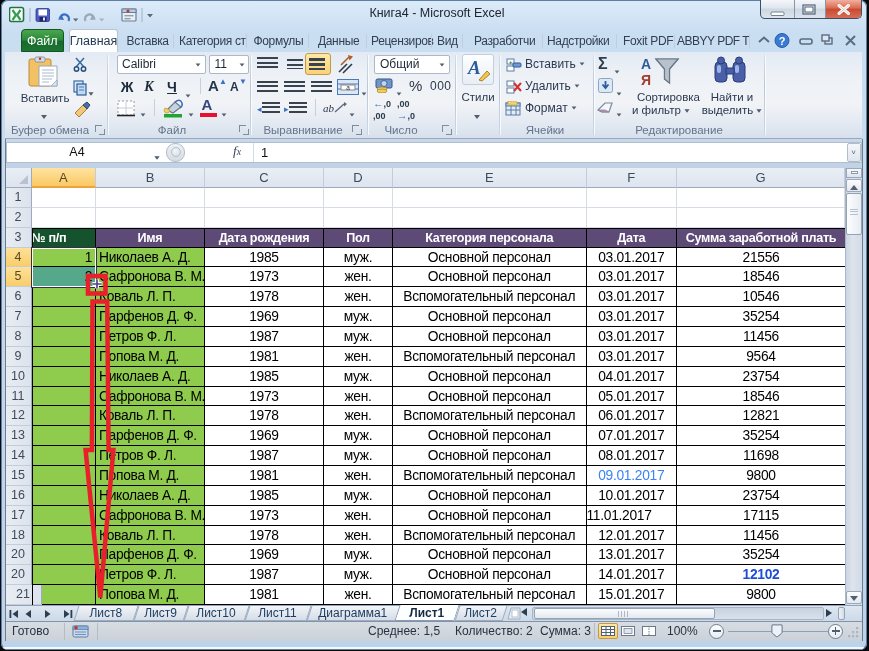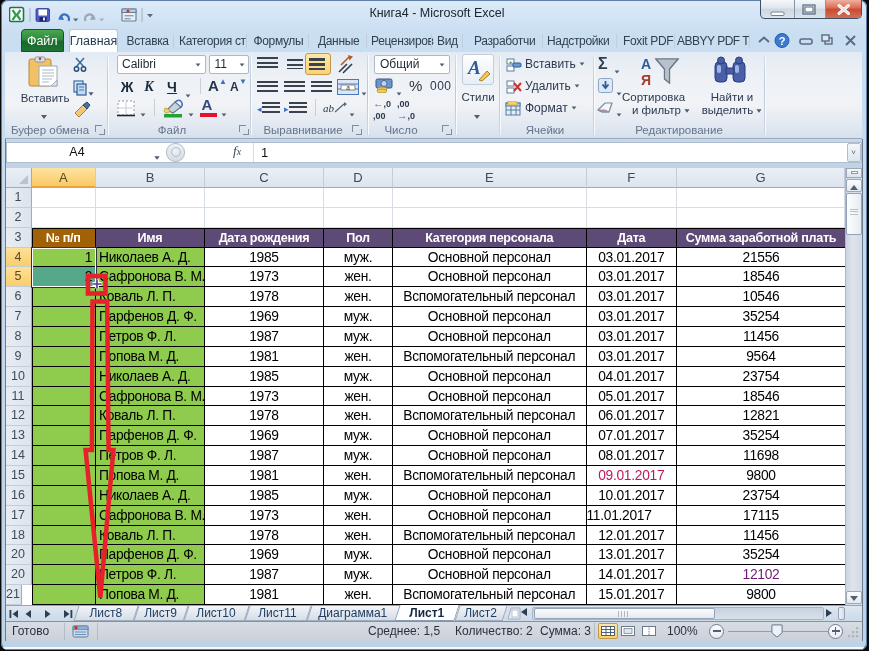--- a/index.html
+++ b/index.html
@@ -269,21 +269,21 @@
  <path d="M1 9 L8 2 L15 2 L12 11 L5 11 z" fill="#f3f6fa" stroke="#7a8a9c" stroke-width="1.2"></path>
  <path d="M1 9 L5 11 L12 11 L8 9 z" fill="#d48ab4" stroke="#7a8a9c" stroke-width="0.8"></path>
 </svg>
 <div class="abs" style="left:616px;top:105px;"><span class="dd" style="transform:scale(.8);"></span></div>
 <svg class="abs" style="left:640px;top:55px;" width="42" height="34" viewBox="0 0 42 34">
  <text x="1" y="14" font-size="14" font-weight="bold" fill="#2d5c96" font-family="Liberation Sans">А</text>
  <text x="1" y="30" font-size="14" font-weight="bold" fill="#a33c2e" font-family="Liberation Sans">Я</text>
  <path d="M16 4 L38 4 L29.5 14 L29.5 28 L24.5 24 L24.5 14 z" fill="linear-gradient(#cfd6de,#9aa5b1)" fill-opacity="1" stroke="#6a7888" stroke-width="1.2" fill-rule="evenodd"></path>
  <path d="M16 4 L38 4 L29.5 14 L29.5 28 L24.5 24 L24.5 14 z" fill="#b7c2cd" stroke="#6a7888" stroke-width="1.2"></path>
 </svg>
-<div class="abs" style="left:622px;top:91px;width:78px;text-align:left;font-size:11.5px;color:#2b3950;">Сортировка</div>
+<div class="abs" style="left:622px;top:91px;width:78px;text-align:right;font-size:11.5px;color:#2b3950;">Сортировка</div>
 <div class="abs" style="left:622px;top:104px;width:78px;text-align:center;font-size:11.5px;color:#2b3950;">и фильтр <span class="dd" style="transform:scale(.85);"></span></div>
 <svg class="abs" style="left:712px;top:56px;" width="38" height="33" viewBox="0 0 38 33">
  <g fill="#4a5fa8" stroke="#263c78" stroke-width="1">
   <rect x="3" y="6" width="12" height="20" rx="4"></rect>
   <rect x="21" y="6" width="12" height="20" rx="4"></rect>
   <rect x="14" y="12" width="8" height="6"></rect>
   <circle cx="9" cy="4.5" r="3.5"></circle>
       <circle cx="27" cy="4.5" r="3.5"></circle>
  </g>
  <rect x="5" y="9" width="4" height="8" rx="2" fill="#9db8e8"></rect>
@@ -313,21 +313,21 @@
 <div class="cl" style="left:393px;top:188px;width:193.5px;height:19.857px;background:#fff;color:#000;font-size:13.8px;letter-spacing:-0.3px;text-align:center;border-right:1px solid #d6dce4;border-bottom:1px solid #d6dce4;"></div>
 <div class="cl" style="left:586.5px;top:188px;width:90.5px;height:19.857px;background:#fff;color:#000;font-size:13.8px;letter-spacing:-0.3px;text-align:center;border-right:1px solid #d6dce4;border-bottom:1px solid #d6dce4;"></div>
 <div class="cl" style="left:677px;top:188px;width:168px;height:19.857px;background:#fff;color:#000;font-size:13.8px;letter-spacing:-0.3px;text-align:center;border-right:1px solid #d6dce4;border-bottom:1px solid #d6dce4;"></div>
 <div class="cl" style="left:31.5px;top:207.857px;width:64.5px;height:19.857px;background:#fff;color:#000;font-size:13.8px;letter-spacing:-0.3px;text-align:center;border-right:1px solid #d6dce4;border-bottom:1px solid #d6dce4;"></div>
 <div class="cl" style="left:96px;top:207.857px;width:109px;height:19.857px;background:#fff;color:#000;font-size:13.8px;letter-spacing:-0.3px;text-align:center;border-right:1px solid #d6dce4;border-bottom:1px solid #d6dce4;"></div>
 <div class="cl" style="left:205px;top:207.857px;width:119px;height:19.857px;background:#fff;color:#000;font-size:13.8px;letter-spacing:-0.3px;text-align:center;border-right:1px solid #d6dce4;border-bottom:1px solid #d6dce4;"></div>
 <div class="cl" style="left:324px;top:207.857px;width:69px;height:19.857px;background:#fff;color:#000;font-size:13.8px;letter-spacing:-0.3px;text-align:center;border-right:1px solid #d6dce4;border-bottom:1px solid #d6dce4;"></div>
 <div class="cl" style="left:393px;top:207.857px;width:193.5px;height:19.857px;background:#fff;color:#000;font-size:13.8px;letter-spacing:-0.3px;text-align:center;border-right:1px solid #d6dce4;border-bottom:1px solid #d6dce4;"></div>
 <div class="cl" style="left:586.5px;top:207.857px;width:90.5px;height:19.857px;background:#fff;color:#000;font-size:13.8px;letter-spacing:-0.3px;text-align:center;border-right:1px solid #d6dce4;border-bottom:1px solid #d6dce4;"></div>
 <div class="cl" style="left:677px;top:207.857px;width:168px;height:19.857px;background:#fff;color:#000;font-size:13.8px;letter-spacing:-0.3px;text-align:center;border-right:1px solid #d6dce4;border-bottom:1px solid #d6dce4;"></div>
-<div class="cl" style="left:31.5px;top:227.714px;width:64.5px;height:19.857px;background:#a16207;color:#fff;font-size:12.6px;letter-spacing:-0.3px;font-weight:bold;text-align:center;border-right:1px solid #000;border-bottom:1px solid #000;border-top:1px solid #000;white-space:nowrap;overflow:hidden;">№ п/п</div>
+<div class="cl" style="left:31.5px;top:227.714px;width:64.5px;height:19.857px;background:#14532d;color:#fff;font-size:12.6px;letter-spacing:-0.3px;font-weight:bold;text-align:left;border-right:1px solid #000;border-bottom:1px solid #000;border-top:1px solid #000;white-space:nowrap;overflow:hidden;">№ п/п</div>
 <div class="cl" style="left:96px;top:227.714px;width:109px;height:19.857px;background:#5e4a77;color:#fff;font-size:12.6px;letter-spacing:-0.3px;font-weight:bold;text-align:center;border-right:1px solid #000;border-bottom:1px solid #000;border-top:1px solid #000;white-space:nowrap;overflow:hidden;">Имя</div>
 <div class="cl" style="left:205px;top:227.714px;width:119px;height:19.857px;background:#5e4a77;color:#fff;font-size:12.6px;letter-spacing:-0.3px;font-weight:bold;text-align:center;border-right:1px solid #000;border-bottom:1px solid #000;border-top:1px solid #000;white-space:nowrap;overflow:hidden;">Дата рождения</div>
 <div class="cl" style="left:324px;top:227.714px;width:69px;height:19.857px;background:#5e4a77;color:#fff;font-size:12.6px;letter-spacing:-0.3px;font-weight:bold;text-align:center;border-right:1px solid #000;border-bottom:1px solid #000;border-top:1px solid #000;white-space:nowrap;overflow:hidden;">Пол</div>
 <div class="cl" style="left:393px;top:227.714px;width:193.5px;height:19.857px;background:#5e4a77;color:#fff;font-size:12.6px;letter-spacing:-0.3px;font-weight:bold;text-align:center;border-right:1px solid #000;border-bottom:1px solid #000;border-top:1px solid #000;white-space:nowrap;overflow:hidden;">Категория персонала</div>
 <div class="cl" style="left:586.5px;top:227.714px;width:90.5px;height:19.857px;background:#5e4a77;color:#fff;font-size:12.6px;letter-spacing:-0.3px;font-weight:bold;text-align:center;border-right:1px solid #000;border-bottom:1px solid #000;border-top:1px solid #000;white-space:nowrap;overflow:hidden;">Дата</div>
 <div class="cl" style="left:677px;top:227.714px;width:168px;height:19.857px;background:#5e4a77;color:#fff;font-size:12.6px;letter-spacing:-0.3px;font-weight:bold;text-align:center;border-bottom:1px solid #000;border-top:1px solid #000;white-space:nowrap;overflow:hidden;">Сумма заработной плать</div>
 <div class="cl" style="left:31.5px;top:247.571px;width:64.5px;height:19.857px;background:#8fcb4c;color:#000;font-size:13.8px;letter-spacing:-0.3px;text-align:right;padding-right:3px;border-right:1px solid #000;border-bottom:1px solid #000;">1</div>
 <div class="cl" style="left:96px;top:247.571px;width:109px;height:19.857px;background:#8fcb4c;color:#000;font-size:13.8px;letter-spacing:-0.3px;text-align:left;padding-left:3px;border-right:1px solid #000;border-bottom:1px solid #000;white-space:nowrap;overflow:hidden;">Николаев А. Д.</div>
 <div class="cl" style="left:205px;top:247.571px;width:119px;height:19.857px;background:#fff;color:#000;font-size:13.8px;letter-spacing:-0.3px;text-align:center;border-right:1px solid #000;border-bottom:1px solid #000;">1985</div>
 <div class="cl" style="left:324px;top:247.571px;width:69px;height:19.857px;background:#fff;color:#000;font-size:13.8px;letter-spacing:-0.3px;text-align:center;border-right:1px solid #000;border-bottom:1px solid #000;">муж.</div>
@@ -402,21 +402,21 @@
 <div class="cl" style="left:205px;top:446.141px;width:119px;height:19.857px;background:#fff;color:#000;font-size:13.8px;letter-spacing:-0.3px;text-align:center;border-right:1px solid #000;border-bottom:1px solid #000;">1987</div>
 <div class="cl" style="left:324px;top:446.141px;width:69px;height:19.857px;background:#fff;color:#000;font-size:13.8px;letter-spacing:-0.3px;text-align:center;border-right:1px solid #000;border-bottom:1px solid #000;">муж.</div>
 <div class="cl" style="left:393px;top:446.141px;width:193.5px;height:19.857px;background:#fff;color:#000;font-size:13.8px;letter-spacing:-0.3px;text-align:center;border-right:1px solid #000;border-bottom:1px solid #000;white-space:nowrap;overflow:hidden;">Основной персонал</div>
 <div class="cl" style="left:586.5px;top:446.141px;width:90.5px;height:19.857px;background:#fff;color:#000;font-size:13.8px;letter-spacing:-0.3px;text-align:center;border-right:1px solid #000;border-bottom:1px solid #000;">08.01.2017</div>
 <div class="cl" style="left:677px;top:446.141px;width:168px;height:19.857px;background:#fff;color:#000;font-size:13.8px;letter-spacing:-0.3px;text-align:center;border-bottom:1px solid #000;">11698</div>
 <div class="cl" style="left:31.5px;top:465.998px;width:64.5px;height:19.857px;background:#8fcb4c;color:#000;font-size:13.8px;letter-spacing:-0.3px;text-align:right;padding-right:3px;border-right:1px solid #000;border-bottom:1px solid #000;"></div>
 <div class="cl" style="left:96px;top:465.998px;width:109px;height:19.857px;background:#8fcb4c;color:#000;font-size:13.8px;letter-spacing:-0.3px;text-align:left;padding-left:3px;border-right:1px solid #000;border-bottom:1px solid #000;white-space:nowrap;overflow:hidden;">Попова М. Д.</div>
 <div class="cl" style="left:205px;top:465.998px;width:119px;height:19.857px;background:#fff;color:#000;font-size:13.8px;letter-spacing:-0.3px;text-align:center;border-right:1px solid #000;border-bottom:1px solid #000;">1981</div>
 <div class="cl" style="left:324px;top:465.998px;width:69px;height:19.857px;background:#fff;color:#000;font-size:13.8px;letter-spacing:-0.3px;text-align:center;border-right:1px solid #000;border-bottom:1px solid #000;">жен.</div>
 <div class="cl" style="left:393px;top:465.998px;width:193.5px;height:19.857px;background:#fff;color:#000;font-size:13.8px;letter-spacing:-0.3px;text-align:center;border-right:1px solid #000;border-bottom:1px solid #000;white-space:nowrap;overflow:hidden;">Вспомогательный персонал</div>
-<div class="cl" style="left:586.5px;top:465.998px;width:90.5px;height:19.857px;background:#fff;color:#be185d;font-size:13.8px;letter-spacing:-0.3px;text-align:center;border-right:1px solid #000;border-bottom:1px solid #000;">09.01.2017</div>
+<div class="cl" style="left:586.5px;top:465.998px;width:90.5px;height:19.857px;background:#fff;color:#3b82f6;font-size:13.8px;letter-spacing:-0.3px;text-align:center;border-right:1px solid #000;border-bottom:1px solid #000;">09.01.2017</div>
 <div class="cl" style="left:677px;top:465.998px;width:168px;height:19.857px;background:#fff;color:#000;font-size:13.8px;letter-spacing:-0.3px;text-align:center;border-bottom:1px solid #000;">9800</div>
 <div class="cl" style="left:31.5px;top:485.855px;width:64.5px;height:19.857px;background:#8fcb4c;color:#000;font-size:13.8px;letter-spacing:-0.3px;text-align:right;padding-right:3px;border-right:1px solid #000;border-bottom:1px solid #000;"></div>
 <div class="cl" style="left:96px;top:485.855px;width:109px;height:19.857px;background:#8fcb4c;color:#000;font-size:13.8px;letter-spacing:-0.3px;text-align:left;padding-left:3px;border-right:1px solid #000;border-bottom:1px solid #000;white-space:nowrap;overflow:hidden;">Николаев А. Д.</div>
 <div class="cl" style="left:205px;top:485.855px;width:119px;height:19.857px;background:#fff;color:#000;font-size:13.8px;letter-spacing:-0.3px;text-align:center;border-right:1px solid #000;border-bottom:1px solid #000;">1985</div>
 <div class="cl" style="left:324px;top:485.855px;width:69px;height:19.857px;background:#fff;color:#000;font-size:13.8px;letter-spacing:-0.3px;text-align:center;border-right:1px solid #000;border-bottom:1px solid #000;">муж.</div>
 <div class="cl" style="left:393px;top:485.855px;width:193.5px;height:19.857px;background:#fff;color:#000;font-size:13.8px;letter-spacing:-0.3px;text-align:center;border-right:1px solid #000;border-bottom:1px solid #000;white-space:nowrap;overflow:hidden;">Основной персонал</div>
 <div class="cl" style="left:586.5px;top:485.855px;width:90.5px;height:19.857px;background:#fff;color:#000;font-size:13.8px;letter-spacing:-0.3px;text-align:center;border-right:1px solid #000;border-bottom:1px solid #000;">10.01.2017</div>
 <div class="cl" style="left:677px;top:485.855px;width:168px;height:19.857px;background:#fff;color:#000;font-size:13.8px;letter-spacing:-0.3px;text-align:center;border-bottom:1px solid #000;">23754</div>
 <div class="cl" style="left:31.5px;top:505.712px;width:64.5px;height:19.857px;background:#8fcb4c;color:#000;font-size:13.8px;letter-spacing:-0.3px;text-align:right;padding-right:3px;border-right:1px solid #000;border-bottom:1px solid #000;"></div>
 <div class="cl" style="left:96px;top:505.712px;width:109px;height:19.857px;background:#8fcb4c;color:#000;font-size:13.8px;letter-spacing:-0.3px;text-align:left;padding-left:3px;border-right:1px solid #000;border-bottom:1px solid #000;white-space:nowrap;overflow:hidden;">Сафронова В. М.</div>
@@ -438,21 +438,21 @@
 <div class="cl" style="left:324px;top:545.426px;width:69px;height:19.857px;background:#fff;color:#000;font-size:13.8px;letter-spacing:-0.3px;text-align:center;border-right:1px solid #000;border-bottom:1px solid #000;">муж.</div>
 <div class="cl" style="left:393px;top:545.426px;width:193.5px;height:19.857px;background:#fff;color:#000;font-size:13.8px;letter-spacing:-0.3px;text-align:center;border-right:1px solid #000;border-bottom:1px solid #000;white-space:nowrap;overflow:hidden;">Основной персонал</div>
 <div class="cl" style="left:586.5px;top:545.426px;width:90.5px;height:19.857px;background:#fff;color:#000;font-size:13.8px;letter-spacing:-0.3px;text-align:center;border-right:1px solid #000;border-bottom:1px solid #000;">13.01.2017</div>
 <div class="cl" style="left:677px;top:545.426px;width:168px;height:19.857px;background:#fff;color:#000;font-size:13.8px;letter-spacing:-0.3px;text-align:center;border-bottom:1px solid #000;">35254</div>
 <div class="cl" style="left:31.5px;top:565.283px;width:64.5px;height:19.857px;background:#8fcb4c;color:#000;font-size:13.8px;letter-spacing:-0.3px;text-align:right;padding-right:3px;border-right:1px solid #000;border-bottom:1px solid #000;"></div>
 <div class="cl" style="left:96px;top:565.283px;width:109px;height:19.857px;background:#8fcb4c;color:#000;font-size:13.8px;letter-spacing:-0.3px;text-align:left;padding-left:3px;border-right:1px solid #000;border-bottom:1px solid #000;white-space:nowrap;overflow:hidden;">Петров Ф. Л.</div>
 <div class="cl" style="left:205px;top:565.283px;width:119px;height:19.857px;background:#fff;color:#000;font-size:13.8px;letter-spacing:-0.3px;text-align:center;border-right:1px solid #000;border-bottom:1px solid #000;">1987</div>
 <div class="cl" style="left:324px;top:565.283px;width:69px;height:19.857px;background:#fff;color:#000;font-size:13.8px;letter-spacing:-0.3px;text-align:center;border-right:1px solid #000;border-bottom:1px solid #000;">муж.</div>
 <div class="cl" style="left:393px;top:565.283px;width:193.5px;height:19.857px;background:#fff;color:#000;font-size:13.8px;letter-spacing:-0.3px;text-align:center;border-right:1px solid #000;border-bottom:1px solid #000;white-space:nowrap;overflow:hidden;">Основной персонал</div>
 <div class="cl" style="left:586.5px;top:565.283px;width:90.5px;height:19.857px;background:#fff;color:#000;font-size:13.8px;letter-spacing:-0.3px;text-align:center;border-right:1px solid #000;border-bottom:1px solid #000;">14.01.2017</div>
-<div class="cl" style="left:677px;top:565.283px;width:168px;height:19.857px;background:#fff;color:#701a75;font-size:13.8px;letter-spacing:-0.3px;text-align:center;border-bottom:1px solid #000;">12102</div>
+<div class="cl" style="left:677px;top:565.283px;width:168px;height:19.857px;background:#fff;color:#1d4ed8;font-size:13.8px;letter-spacing:-0.3px;text-align:center;border-bottom:1px solid #000;font-weight:bold;">12102</div>
 <div class="cl" style="left:31.5px;top:585.14px;width:64.5px;height:19.857px;background:#8fcb4c;color:#000;font-size:13.8px;letter-spacing:-0.3px;text-align:right;padding-right:3px;border-right:1px solid #000;border-bottom:1px solid #000;"></div>
 <div class="cl" style="left:96px;top:585.14px;width:109px;height:19.857px;background:#8fcb4c;color:#000;font-size:13.8px;letter-spacing:-0.3px;text-align:left;padding-left:3px;border-right:1px solid #000;border-bottom:1px solid #000;white-space:nowrap;overflow:hidden;">Попова М. Д.</div>
 <div class="cl" style="left:205px;top:585.14px;width:119px;height:19.857px;background:#fff;color:#000;font-size:13.8px;letter-spacing:-0.3px;text-align:center;border-right:1px solid #000;border-bottom:1px solid #000;">1981</div>
 <div class="cl" style="left:324px;top:585.14px;width:69px;height:19.857px;background:#fff;color:#000;font-size:13.8px;letter-spacing:-0.3px;text-align:center;border-right:1px solid #000;border-bottom:1px solid #000;">жен.</div>
 <div class="cl" style="left:393px;top:585.14px;width:193.5px;height:19.857px;background:#fff;color:#000;font-size:13.8px;letter-spacing:-0.3px;text-align:center;border-right:1px solid #000;border-bottom:1px solid #000;white-space:nowrap;overflow:hidden;">Вспомогательный персонал</div>
 <div class="cl" style="left:586.5px;top:585.14px;width:90.5px;height:19.857px;background:#fff;color:#000;font-size:13.8px;letter-spacing:-0.3px;text-align:center;border-right:1px solid #000;border-bottom:1px solid #000;">15.01.2017</div>
 <div class="cl" style="left:677px;top:585.14px;width:168px;height:19.857px;background:#fff;color:#000;font-size:13.8px;letter-spacing:-0.3px;text-align:center;border-bottom:1px solid #000;">9800</div>
 <div class="cl" style="left:5.5px;top:188px;width:26px;height:19.857px;background:linear-gradient(90deg,#e9edf3,#dce3ec);border-right:1px solid #9eabbc;border-bottom:1px solid #c3ccd8;color:#3e4a5c;font-size:12.5px;text-align:center;line-height:18.857px;">1</div>
 <div class="cl" style="left:5.5px;top:207.857px;width:26px;height:19.857px;background:linear-gradient(90deg,#e9edf3,#dce3ec);border-right:1px solid #9eabbc;border-bottom:1px solid #c3ccd8;color:#3e4a5c;font-size:12.5px;text-align:center;line-height:18.857px;">2</div>
 <div class="cl" style="left:5.5px;top:227.714px;width:26px;height:19.857px;background:linear-gradient(90deg,#e9edf3,#dce3ec);border-right:1px solid #9eabbc;border-bottom:1px solid #c3ccd8;color:#3e4a5c;font-size:12.5px;text-align:center;line-height:18.857px;">3</div>
@@ -466,21 +466,21 @@
 <div class="cl" style="left:5.5px;top:386.57px;width:26px;height:19.857px;background:linear-gradient(90deg,#e9edf3,#dce3ec);border-right:1px solid #9eabbc;border-bottom:1px solid #c3ccd8;color:#3e4a5c;font-size:12.5px;text-align:center;line-height:18.857px;">11</div>
 <div class="cl" style="left:5.5px;top:406.427px;width:26px;height:19.857px;background:linear-gradient(90deg,#e9edf3,#dce3ec);border-right:1px solid #9eabbc;border-bottom:1px solid #c3ccd8;color:#3e4a5c;font-size:12.5px;text-align:center;line-height:18.857px;">12</div>
 <div class="cl" style="left:5.5px;top:426.284px;width:26px;height:19.857px;background:linear-gradient(90deg,#e9edf3,#dce3ec);border-right:1px solid #9eabbc;border-bottom:1px solid #c3ccd8;color:#3e4a5c;font-size:12.5px;text-align:center;line-height:18.857px;">13</div>
 <div class="cl" style="left:5.5px;top:446.141px;width:26px;height:19.857px;background:linear-gradient(90deg,#e9edf3,#dce3ec);border-right:1px solid #9eabbc;border-bottom:1px solid #c3ccd8;color:#3e4a5c;font-size:12.5px;text-align:center;line-height:18.857px;">14</div>
 <div class="cl" style="left:5.5px;top:465.998px;width:26px;height:19.857px;background:linear-gradient(90deg,#e9edf3,#dce3ec);border-right:1px solid #9eabbc;border-bottom:1px solid #c3ccd8;color:#3e4a5c;font-size:12.5px;text-align:center;line-height:18.857px;">15</div>
 <div class="cl" style="left:5.5px;top:485.855px;width:26px;height:19.857px;background:linear-gradient(90deg,#e9edf3,#dce3ec);border-right:1px solid #9eabbc;border-bottom:1px solid #c3ccd8;color:#3e4a5c;font-size:12.5px;text-align:center;line-height:18.857px;">16</div>
 <div class="cl" style="left:5.5px;top:505.712px;width:26px;height:19.857px;background:linear-gradient(90deg,#e9edf3,#dce3ec);border-right:1px solid #9eabbc;border-bottom:1px solid #c3ccd8;color:#3e4a5c;font-size:12.5px;text-align:center;line-height:18.857px;">17</div>
 <div class="cl" style="left:5.5px;top:525.569px;width:26px;height:19.857px;background:linear-gradient(90deg,#e9edf3,#dce3ec);border-right:1px solid #9eabbc;border-bottom:1px solid #c3ccd8;color:#3e4a5c;font-size:12.5px;text-align:center;line-height:18.857px;">18</div>
 <div class="cl" style="left:5.5px;top:545.426px;width:26px;height:19.857px;background:linear-gradient(90deg,#e9edf3,#dce3ec);border-right:1px solid #9eabbc;border-bottom:1px solid #c3ccd8;color:#3e4a5c;font-size:12.5px;text-align:center;line-height:18.857px;">20</div>
 <div class="cl" style="left:5.5px;top:565.283px;width:26px;height:19.857px;background:linear-gradient(90deg,#e9edf3,#dce3ec);border-right:1px solid #9eabbc;border-bottom:1px solid #c3ccd8;color:#3e4a5c;font-size:12.5px;text-align:center;line-height:18.857px;">20</div>
-<div class="cl" style="left:5.5px;top:585.14px;width:16px;height:19.857px;background:linear-gradient(90deg,#e9edf3,#dce3ec);border-right:1px solid #9eabbc;border-bottom:1px solid #c3ccd8;color:#3e4a5c;font-size:12.5px;text-align:center;line-height:18.857px;">21</div>
+<div class="cl" style="left:5.5px;top:585.14px;width:36px;height:19.857px;background:linear-gradient(90deg,#e9edf3,#dce3ec);border-right:1px solid #9eabbc;border-bottom:1px solid #c3ccd8;color:#3e4a5c;font-size:12.5px;text-align:center;line-height:18.857px;">21</div>
 <div class="cl" style="left:31.5px;top:167.5px;width:64.5px;height:20.5px;background:linear-gradient(180deg,#fee3a0,#fac964);border-right:1px solid #c3ccd8;border-bottom:2px solid #f0a23a;color:#5a4a22;font-size:13px;text-align:center;line-height:19px;">A</div>
 <div class="cl" style="left:96px;top:167.5px;width:109px;height:20.5px;background:linear-gradient(180deg,#eaeff5,#dde4ee);border-right:1px solid #c3ccd8;border-bottom:1px solid #9eabbc;color:#3e4a5c;font-size:13px;text-align:center;line-height:19px;">B</div>
 <div class="cl" style="left:205px;top:167.5px;width:119px;height:20.5px;background:linear-gradient(180deg,#eaeff5,#dde4ee);border-right:1px solid #c3ccd8;border-bottom:1px solid #9eabbc;color:#3e4a5c;font-size:13px;text-align:center;line-height:19px;">C</div>
 <div class="cl" style="left:324px;top:167.5px;width:69px;height:20.5px;background:linear-gradient(180deg,#eaeff5,#dde4ee);border-right:1px solid #c3ccd8;border-bottom:1px solid #9eabbc;color:#3e4a5c;font-size:13px;text-align:center;line-height:19px;">D</div>
 <div class="cl" style="left:393px;top:167.5px;width:193.5px;height:20.5px;background:linear-gradient(180deg,#eaeff5,#dde4ee);border-right:1px solid #c3ccd8;border-bottom:1px solid #9eabbc;color:#3e4a5c;font-size:13px;text-align:center;line-height:19px;">E</div>
 <div class="cl" style="left:586.5px;top:167.5px;width:90.5px;height:20.5px;background:linear-gradient(180deg,#eaeff5,#dde4ee);border-right:1px solid #c3ccd8;border-bottom:1px solid #9eabbc;color:#3e4a5c;font-size:13px;text-align:center;line-height:19px;">F</div>
 <div class="cl" style="left:677px;top:167.5px;width:168px;height:20.5px;background:linear-gradient(180deg,#eaeff5,#dde4ee);border-right:1px solid #c3ccd8;border-bottom:1px solid #9eabbc;color:#3e4a5c;font-size:13px;text-align:center;line-height:19px;">G</div>
 <div class="abs" style="left:5.5px;top:167.5px;width:26px;height:20.5px;background:linear-gradient(180deg,#eaeff5,#dde4ee);border-right:1px solid #9eabbc;border-bottom:1px solid #9eabbc;">
     <div style="position:absolute;right:3px;bottom:3px;width:0;height:0;border-left:9px solid transparent;border-bottom:9px solid #b9c2ce;"></div>
   </div>

